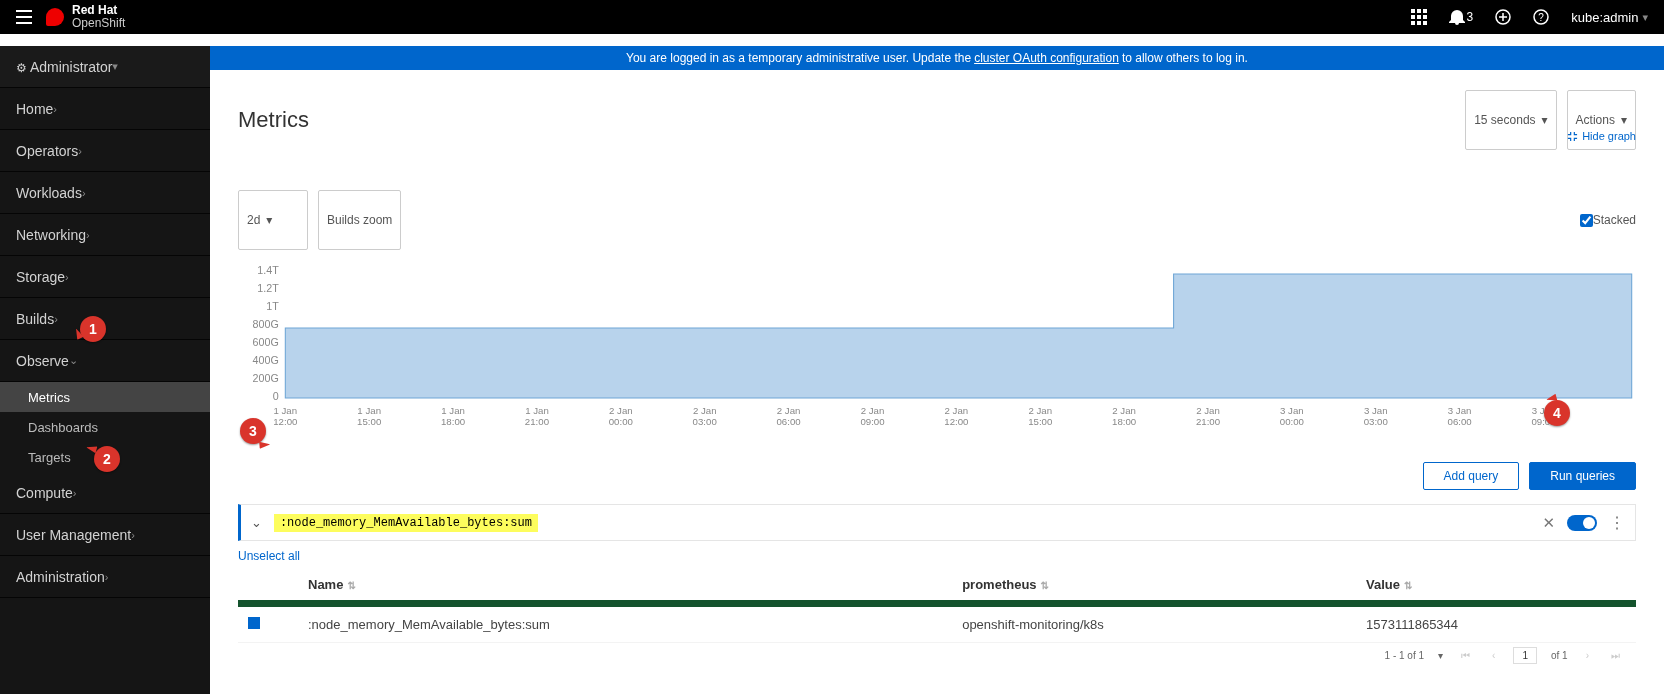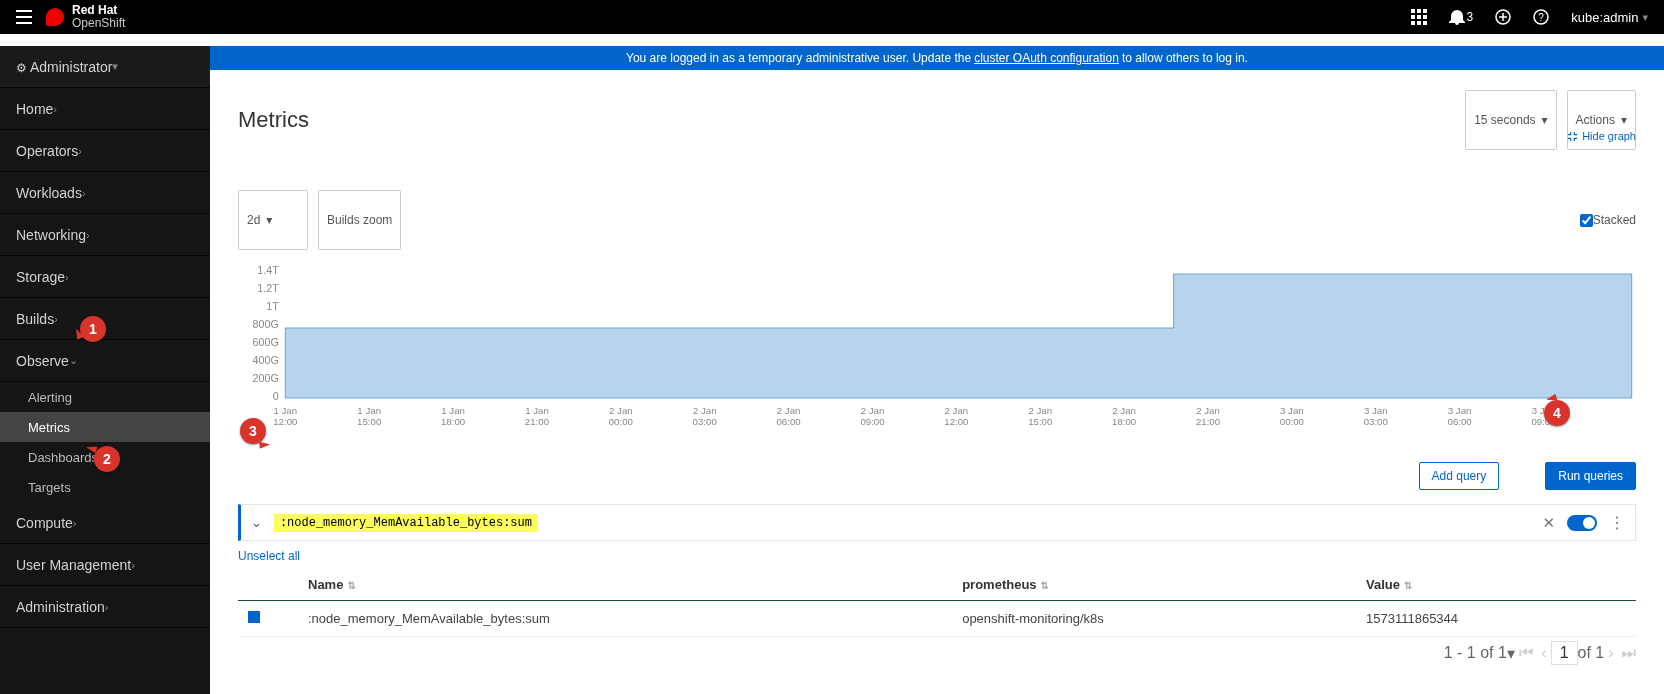--- a/index.html
+++ b/index.html
@@ -44,41 +44,41 @@
 
   .chart-bar { display:flex; justify-content:space-between; align-items:center; padding: 0 28px; margin-top: 30px;}
   .chart-ctrls { display:flex; gap:10px; }
   .stacked { font-size: 12px; color:#555; display:flex; align-items:center; gap:0;}
   .stacked input { accent-color: #06c; }
 
   .chart-wrap { margin: 12px 28px 0; position:relative; height: 190px; }
   .chart-wrap svg { width: 100%; height: 100%; }
 
   .query-actions { display:flex; justify-content:flex-end; gap:10px; padding: 10px 28px 0; }
-  .btn { border:1px solid #06c; color:#06c; background:#fff; font-size:12px; padding:6px 12px; border-radius:2px; cursor:pointer;margin-left:36px;}
+  .btn { border:1px solid #06c; color:#06c; background:#fff; font-size:12px; padding:6px 20px; border-radius:2px; cursor:pointer;}
   .btn.primary { background:#06c; color:#fff; }
 
   .query-row { margin: 14px 28px 0; border:1px solid #e5e5e5; border-left:3px solid #06c; display:flex; align-items:center; padding: 8px 10px; gap:12px; position:relative;}
   .query-row .caret { font-size:13px; color:#555; cursor:pointer;}
   .query-text { font-family: "Courier New", monospace; font-size:12px; background: #fdfd5d; padding:2px 6px;}
   .query-right { margin-left:auto; display:flex; align-items:center; gap:12px;}
   .close-x { font-size:15px; color:#777; cursor:pointer;}
   .toggle { width:30px; height:16px; background:#06c; border-radius:8px; position:relative; cursor:pointer;}
   .toggle::after { content:""; position:absolute; right:2px; top:2px; width:12px; height:12px; background:#fff; border-radius:50%;}
   .kebab { font-size:16px; color:#777; cursor:pointer;}
 
   .unselect { margin: 8px 28px 0; font-size:12px; color:#06c; cursor:pointer;}
 
   .tbl { margin: 6px 28px 0; width: calc(100% - 56px); font-size: 13px; border-collapse: collapse;}
-  .tbl th { text-align:left; font-weight:600; color:#333; padding:8px 10px; border-bottom:1px solid #14532d;}
+  .tbl th { text-align:left; font-weight:600; color:#333; padding:8px 10px; border-bottom:7px solid #14532d;}
   .tbl td { padding:10px; border-bottom:1px solid #f3f3f3; color:#444;}
   .sort-i { color:#aaa; font-size:10px; margin-left:4px;}
   .swatch { width:12px; height:12px; background:#0066cc; display:inline-block;}
 
-  .pager { margin: 4px 24px 0; display:flex; justify-content:flex-end; align-items:center; font-size:16px; color:#666;}
+  .pager { margin: 4px 40px 0; display:flex; justify-content:flex-end; align-items:center; gap:14px; font-size:10px; color:#666;}
   .pager .pg-btn { color:#ccc; cursor:pointer; padding:0 4px;}
   .pager .pg-num { border:1px solid #ddd; padding:2px 8px; color:#333;}
 
   
   .bubble { position:absolute; width:26px; height:26px; background:#d9342b; border-radius:50%; color:#fff; font-weight:bold; font-size:14px; display:flex; align-items:center; justify-content:center; box-shadow: 0 1px 2px rgba(0,0,0,.4);}
   .bubble::before { content:""; position:absolute; left:-6px; top:-4px; width:10px; height:10px; background:#d9342b; clip-path: polygon(0 0, 100% 50%, 50% 100%);}
   .b1 { top: 316px; left: 80px; }
   .b1::before{ left:-6px; top:14px; transform: rotate(20deg);}
   .b2 { top: 446px; left: 94px; }
   .b2::before{ left:-6px; top:-2px; transform: rotate(-30deg);}
@@ -170,21 +170,20 @@
       <span class="chev">›</span>
     </div>
   <div class="nav-item">
       <span>Builds</span>
       <span class="chev">›</span>
     </div>
   <div class="nav-item">
       <span>Observe</span>
       <span class="chev">⌄</span>
     </div>
-  <div class="nav-sub">Alerting</div>
   <div class="nav-sub selected">Metrics</div>
   <div class="nav-sub">Dashboards</div>
   <div class="nav-sub">Targets</div>
   <div class="nav-item">
       <span>Compute</span>
       <span class="chev">›</span>
     </div>
   <div class="nav-item">
       <span>User Management</span>
       <span class="chev">›</span>

